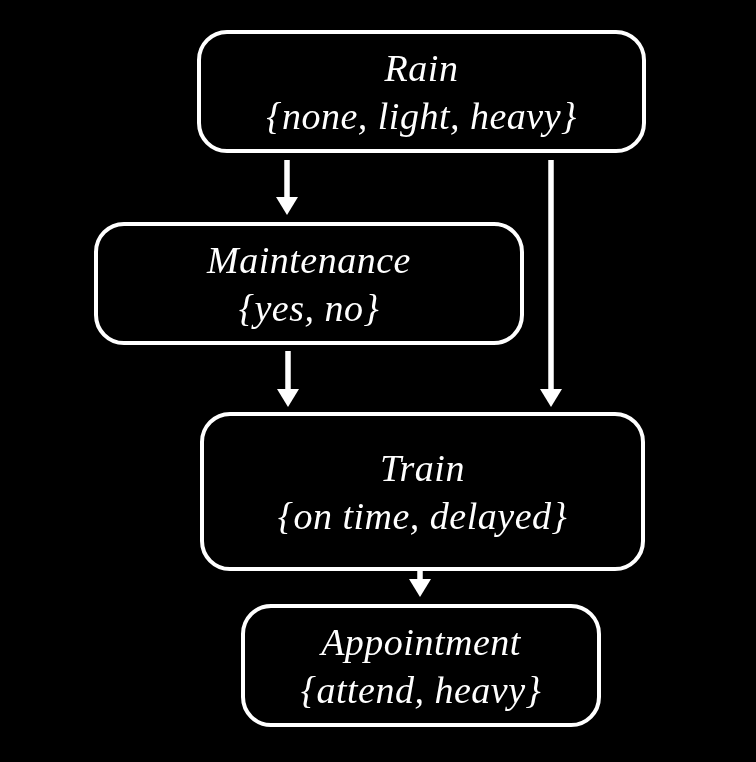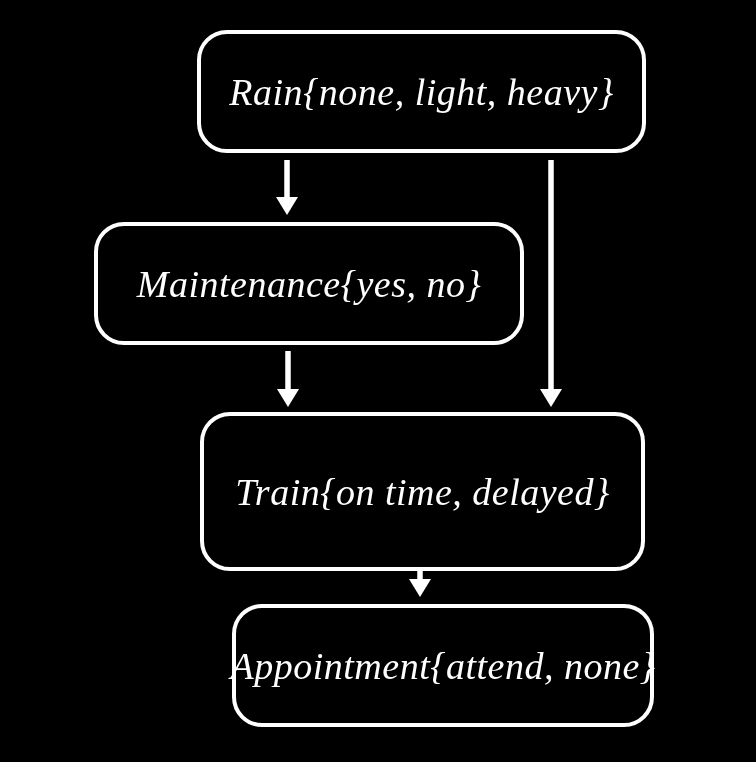--- a/index.html
+++ b/index.html
@@ -23,37 +23,37 @@
     height: 762px;
   }
   .node {
     position: absolute;
     box-sizing: border-box;
     border: 4px solid #ffffff;
     border-radius: 30px;
     background: #000000;
     color: #ffffff;
     display: flex;
-    flex-direction: row;
+    flex-direction: column;
     align-items: center;
     justify-content: center;
     text-align: center;
     font-style: italic;
     font-size: 38px;
     line-height: 48px;
     letter-spacing: 0.5px;
   }
   .node .node-label,
   .node .node-values {
     white-space: nowrap;
   }
   #node-rain        { left: 197px; top: 30px;  width: 449px; height: 123px; }
   #node-maintenance { left: 94px;  top: 222px; width: 430px; height: 123px; }
   #node-train       { left: 200px; top: 412px; width: 445px; height: 159px; }
-  #node-appointment { left: 232px; top: 604px; width: 422px; height: 123px; }
+  #node-appointment { left: 241px; top: 604px; width: 360px; height: 123px; }
 </style>
 </head>
 <body>
 
 <div class="canvas">
 
   <svg class="edges-layer" viewBox="0 0 756 762" xmlns="http://www.w3.org/2000/svg">
     <g>
       <line x1="287" y1="160" x2="287" y2="198" stroke="#ffffff" stroke-width="5.5"></line>
       <polygon points="276,197 298,197 287,215" fill="#ffffff"></polygon>
@@ -82,16 +82,16 @@
     <div class="node-values">{yes, no}</div>
   </div>
 
   <div class="node" id="node-train">
     <div class="node-label">Train</div>
     <div class="node-values">{on time, delayed}</div>
   </div>
 
   <div class="node" id="node-appointment">
     <div class="node-label">Appointment</div>
-    <div class="node-values">{attend, none}</div>
+    <div class="node-values">{attend, heavy}</div>
   </div>
 
 </div>
 
 </body></html>

